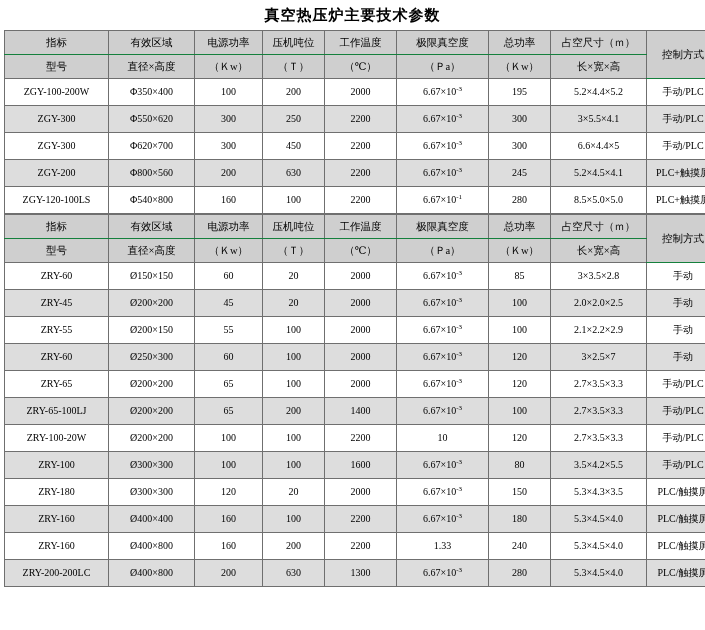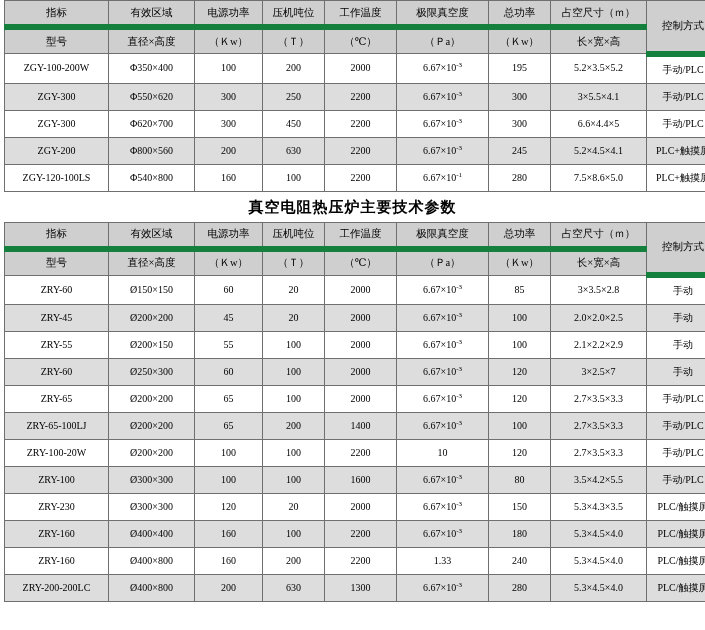--- a/index.html
+++ b/index.html
@@ -41,21 +41,21 @@
     padding: 0;
     height: 26px;
     line-height: 12px;
     white-space: nowrap;
   }
   .hdr td {
     background: #cfcfcf;
     font-size: 10.5px;
     font-weight: normal;
   }
-  .hdr-top td { height: 23px; border-bottom: 6px solid #15803d; }
+  .hdr-top td { height: 23px; border-bottom: 1px solid #15803d; }
   .hdr-bot td { height: 23px; }
   .r-odd td { background: #ffffff; }
   .r-even td { background: #dddddd; }
   sup {
     font-size: 7px;
     vertical-align: super;
     line-height: 0;
   }
   .sci { white-space: nowrap; }
   .unit { font-size: 9.5px; }
@@ -67,20 +67,21 @@
   col.c5 { width: 92px; }
   col.c6 { width: 62px; }
   col.c7 { width: 96px; }
   col.c8 { width: 73px; }
 </style>
 </head>
 <body>
 
 <div class="page">
 
+  <div class="title">真空热压炉主要技术参数</div>
 
   <table>
     <colgroup>
       <col class="c0">
         <col class="c1">
         <col class="c2">
         <col class="c3">
         <col class="c4">
         <col class="c5">
         <col class="c6">
@@ -111,21 +112,21 @@
       </tr>
 
       <tr class="r-odd">
         <td>ZGY-100-200W</td>
         <td>Φ350×400</td>
         <td>100</td>
         <td>200</td>
         <td>2000</td>
         <td class="sci"><span>6.67×10</span><sup>-3</sup></td>
         <td>195</td>
-        <td>5.2×3.5×5.2</td>
+        <td>5.2×4.4×5.2</td>
         <td>手动/PLC</td>
       </tr>
       <tr class="r-even">
         <td>ZGY-300</td>
         <td>Φ550×620</td>
         <td>300</td>
         <td>250</td>
         <td>2200</td>
         <td class="sci"><span>6.67×10</span><sup>-3</sup></td>
         <td>300</td>
@@ -155,27 +156,26 @@
         <td>PLC+触摸屏</td>
       </tr>
       <tr class="r-odd">
         <td>ZGY-120-100LS</td>
         <td>Φ540×800</td>
         <td>160</td>
         <td>100</td>
         <td>2200</td>
         <td class="sci"><span>6.67×10</span><sup>-1</sup></td>
         <td>280</td>
-        <td>7.5×8.6×5.0</td>
+        <td>8.5×5.0×5.0</td>
         <td>PLC+触摸屏</td>
       </tr>
     </tbody>
   </table>
 
-  <div class="title">真空电阻热压炉主要技术参数</div>
 
   <table>
     <colgroup>
       <col class="c0">
         <col class="c1">
         <col class="c2">
         <col class="c3">
         <col class="c4">
         <col class="c5">
         <col class="c6">
@@ -287,21 +287,21 @@
         <td>Ø300×300</td>
         <td>100</td>
         <td>100</td>
         <td>1600</td>
         <td class="sci"><span>6.67×10</span><sup>-3</sup></td>
         <td>80</td>
         <td>3.5×4.2×5.5</td>
         <td>手动/PLC</td>
       </tr>
       <tr class="r-odd">
-        <td>ZRY-230</td>
+        <td>ZRY-180</td>
         <td>Ø300×300</td>
         <td>120</td>
         <td>20</td>
         <td>2000</td>
         <td class="sci"><span>6.67×10</span><sup>-3</sup></td>
         <td>150</td>
         <td>5.3×4.3×3.5</td>
         <td>PLC/触摸屏</td>
       </tr>
       <tr class="r-even">

